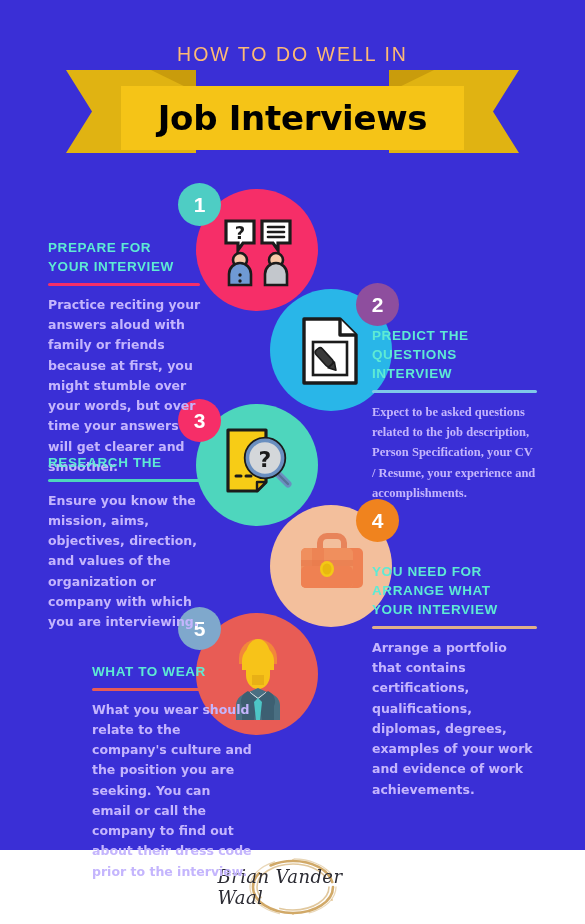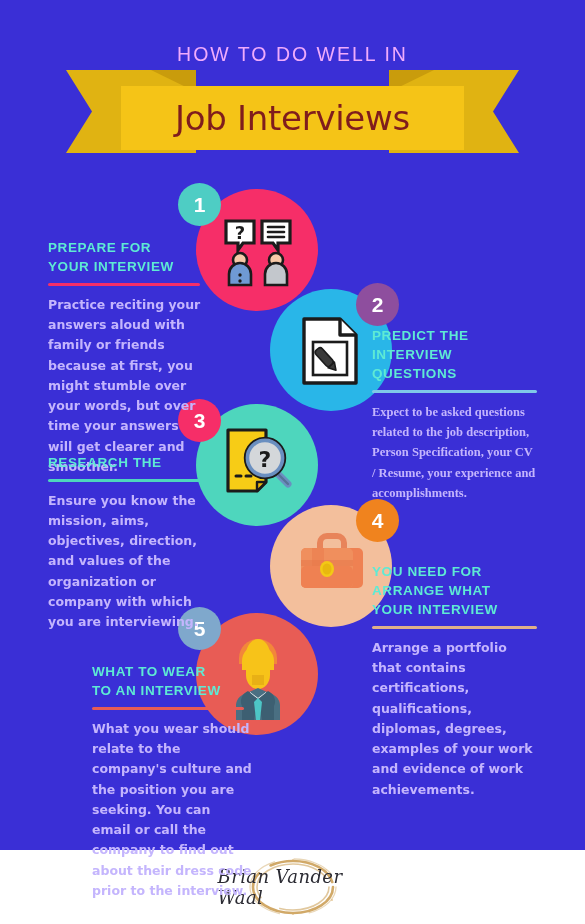--- a/index.html
+++ b/index.html
@@ -9,34 +9,34 @@
     background:#3a2fd6;
     font-family:"Liberation Sans", sans-serif;
     overflow:hidden;position:relative;
   }
   .page{position:relative;width:585px;height:924px;overflow:hidden;background:#3a2fd6;}
 
   
   .header{position:absolute;left:0;top:0;width:585px;height:170px;}
   .kicker{
     position:absolute;left:0;top:43px;width:585px;text-align:center;
-    color:#f0abfc;font-size:19.5px;letter-spacing:2.0px;font-weight:400;
+    color:#fdba74;font-size:19.5px;letter-spacing:2.0px;font-weight:400;
   }
   .ribbon-tail{position:absolute;top:70px;width:130px;height:83px;background:#e0b312;}
   .ribbon-tail.left{left:66px;clip-path:polygon(0 0,100% 0,100% 100%,0 100%,20% 50%);}
   .ribbon-tail.right{right:66px;clip-path:polygon(0 0,100% 0,80% 50%,100% 100%,0 100%);}
   .ribbon-fold{position:absolute;top:70px;width:45px;height:22px;background:#c99c0c;}
   .ribbon-fold.l{left:151px;clip-path:polygon(0 0,100% 0,100% 100%);}
   .ribbon-fold.r{right:151px;clip-path:polygon(0 0,100% 0,0 100%);}
   .ribbon-main{
     position:absolute;left:121px;top:86px;width:343px;height:64px;
     background:#f5c417;display:flex;align-items:center;justify-content:center;
   }
   .ribbon-title{
-    color:#7f1d1d;font-size:34px;font-weight:normal;letter-spacing:-0.3px;
+    color:#000000;font-size:34px;font-weight:bold;letter-spacing:-0.3px;
     font-family:"DejaVu Sans", sans-serif;
   }
 
   
   .step{position:absolute;}
   .circle{position:absolute;border-radius:50%;}
   .badge{
     position:absolute;width:43px;height:43px;border-radius:50%;
     display:flex;align-items:center;justify-content:center;
     color:#ffffff;font-size:21px;font-weight:bold;z-index:5;
@@ -131,22 +131,22 @@
       <path d="M40 4 v16 h16" fill="#ffffff" stroke="#1b1b1b" stroke-width="3.4" stroke-linejoin="round"></path>
       <rect x="13" y="27" width="34" height="33" fill="#ffffff" stroke="#1b1b1b" stroke-width="2.6"></rect>
       <g transform="rotate(-42 30 43)">
         <rect x="22" y="28" width="8.5" height="21" rx="3" fill="#3a3a3a" stroke="#1b1b1b" stroke-width="1.6"></rect>
         <path d="M22 49 h8.5 l-4.25 7 Z" fill="#3a3a3a" stroke="#1b1b1b" stroke-width="1.6" stroke-linejoin="round"></path>
       </g>
     </svg>
     <div class="txt ralign" style="left:372px;top:326px;width:165px;">
       <div class="head">
         <div>PREDICT THE</div>
+        <div>QUESTIONS</div>
         <div>INTERVIEW</div>
-        <div>QUESTIONS</div>
       </div>
       <div class="rule" style="background:#7fc8e8;width:165px;"></div>
       <div class="body" style="width:165px;font-family:Liberation Serif, serif;">Expect to be asked questions related to the job description, Person Specification, your  CV / Resume, your experience and accomplishments.</div>
     </div>
   </div>
 
   <div class="step">
     <div class="circle" style="left:196px;top:404px;width:122px;height:122px;background:#4ed6bd;"></div>
     <div class="badge" style="left:178px;top:399px;background:#f62e68;">
       <span>3</span>
@@ -215,21 +215,20 @@
       <path d="M10 92 v-15 a17 14 0 0 1 13 -13 l9 -4 l9 4 a17 14 0 0 1 13 13 v15 Z" fill="#4a6f82"></path>
       <path d="M24 64 l8 6 l-5 22 h-6 Z" fill="#ffffff"></path>
       <path d="M40 64 l-8 6 l5 22 h6 Z" fill="#ffffff"></path>
       <path d="M22 63 l10 8 l-4 21 l-12 0 l0 -14 a14 12 0 0 1 6 -15 Z" fill="#3d5f72"></path>
       <path d="M42 63 l-10 8 l4 21 l12 0 l0 -14 a14 12 0 0 0 -6 -15 Z" fill="#3d5f72"></path>
       <path d="M32 70 l4 4 l-2 18 h-4 l-2 -18 Z" fill="#4dc6c6"></path>
     </svg>
     <div class="txt" style="left:48px;top:662px;width:160px;margin-left:44px;">
       <div class="head">
         <div>WHAT TO WEAR</div>
-        <div>TO AN INTERVIEW</div>
       </div>
       <div class="rule" style="background:#e85c55;width:152px;"></div>
       <div class="body" style="width:160px;">What you wear should relate to the company's culture and the position you are seeking. You can email or call the company to find out about their dress code prior to the interview.</div>
     </div>
   </div>
 
   <div class="footer">
     <div class="sig-wrap">
       <svg style="position:absolute;left:0;top:0;" width="150" height="62" viewBox="0 0 150 62">
         <g fill="none" stroke="#c99a4e" stroke-linecap="round">

